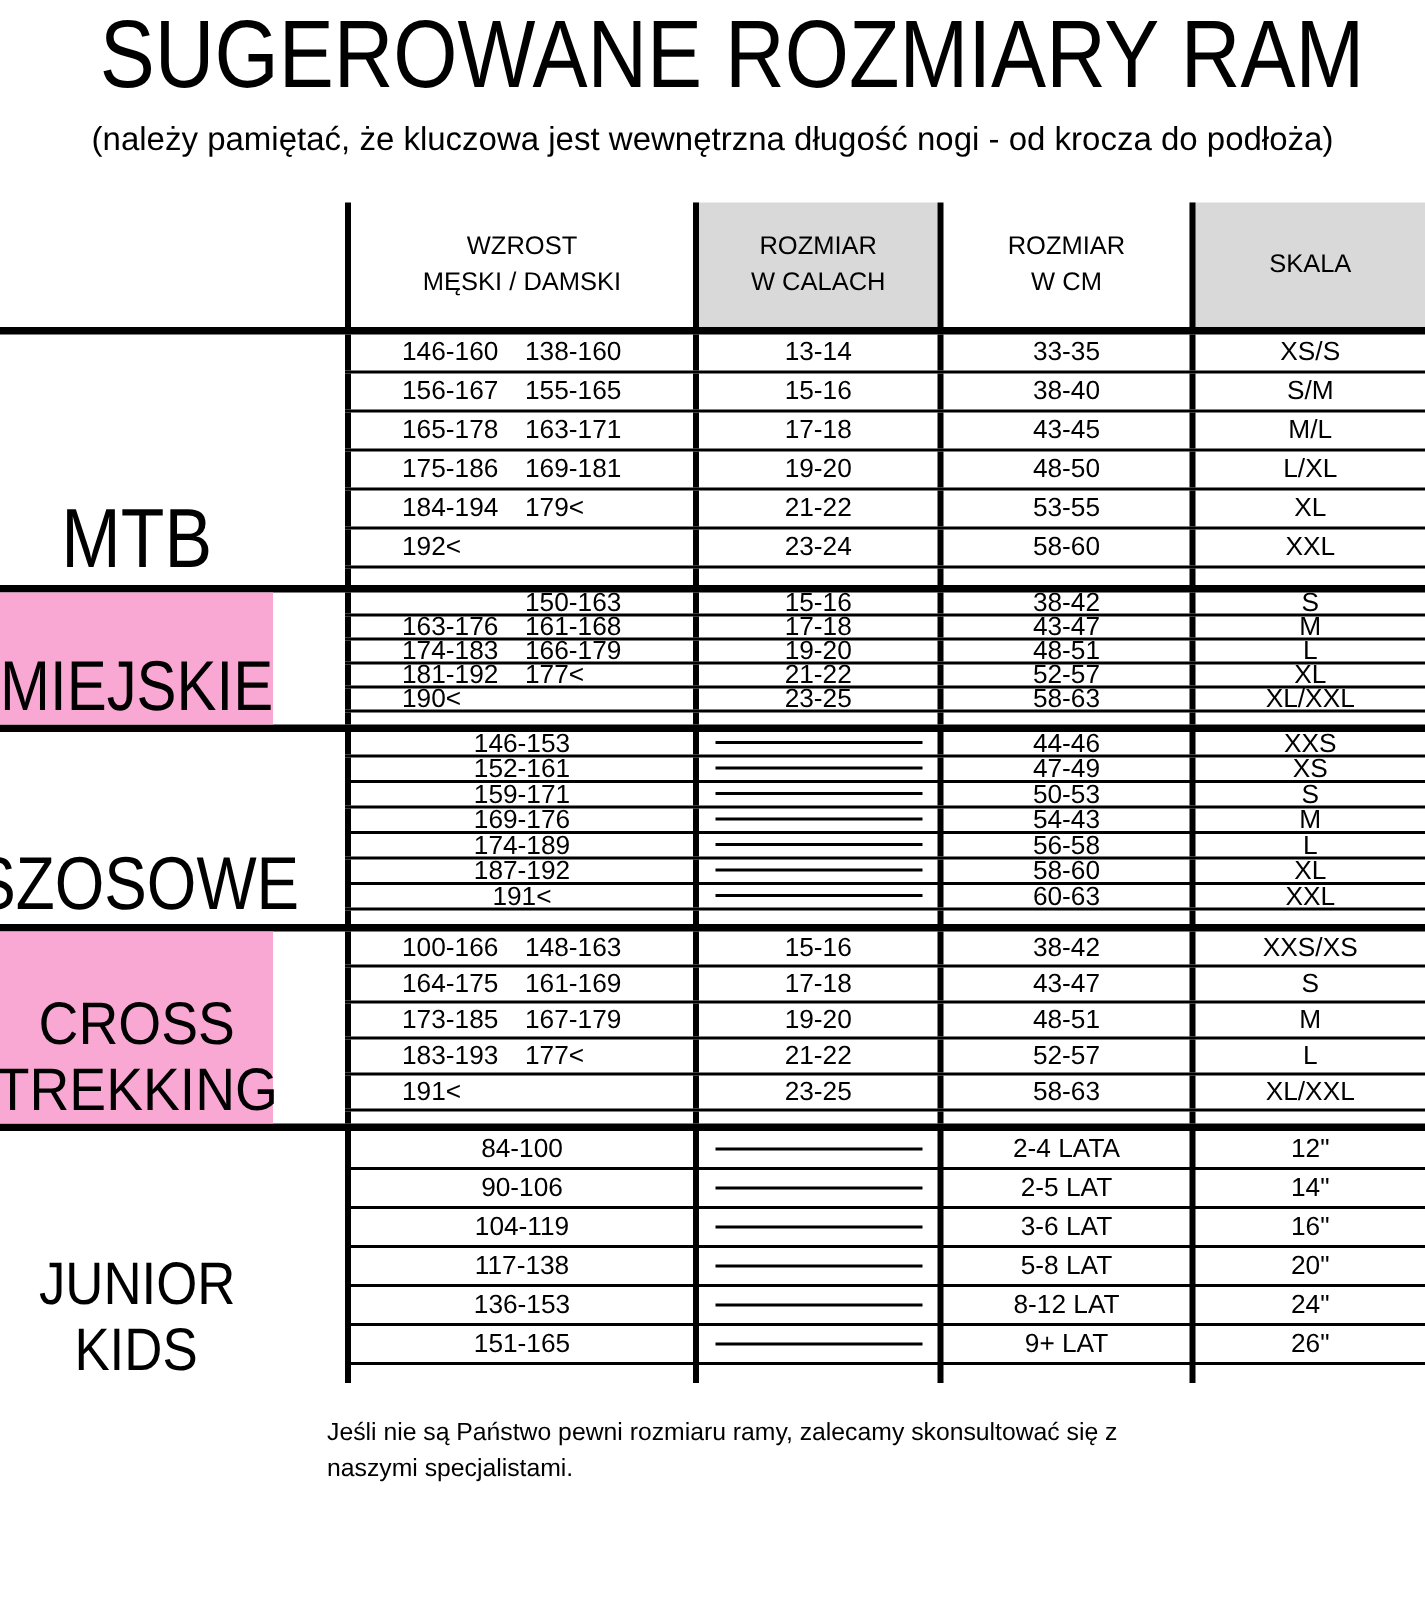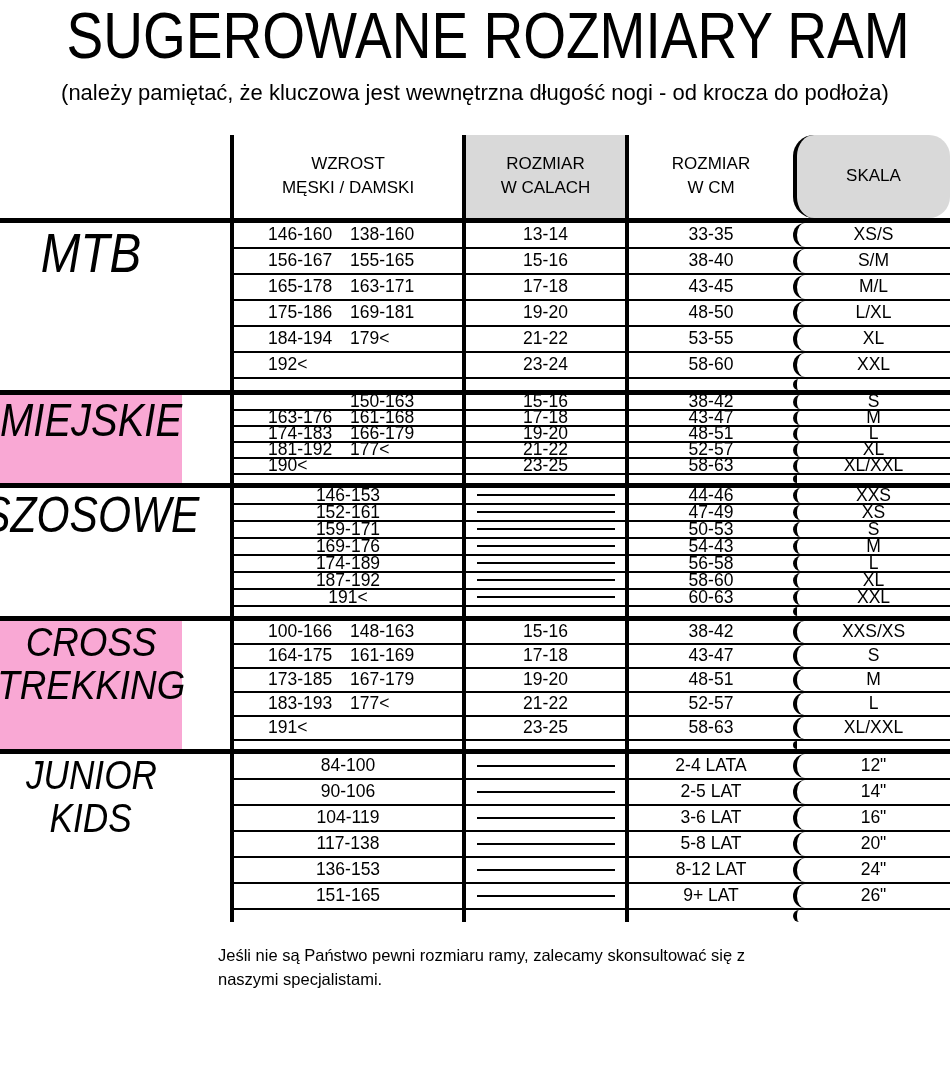--- a/index.html
+++ b/index.html
@@ -15,32 +15,32 @@
   }
   .subtitle{
     margin:10px 0 0 0;text-align:center;font-size:22px;line-height:1.35;
   }
   .table{margin-top:27px;width:950px;}
   
   .c1{width:230px;}
   .c2{width:232px;}
   .c3{width:163px;}
   .c4{width:168px;}
-  .c5{width:157px;border-radius:21px;}
+  .c5{width:157px;}
   .thead{display:flex;height:83px;}
   .th{
     box-sizing:border-box;border-left:4px solid #000;
     display:flex;flex-direction:column;justify-content:center;align-items:center;
     font-size:17px;line-height:1.45;text-align:center;
   }
   .th.gray{background:#d9d9d9;}
   .section{display:flex;border-top:5px solid #000;}
   .cat{
     box-sizing:border-box;width:182px;
-    display:flex;flex-direction:column;justify-content:flex-start;align-items:center;font-style:italic;
+    display:flex;flex-direction:column;justify-content:flex-end;align-items:center;
   }
   .cat.gray{background:#f9a8d4;}
   .cat-label{
     white-space:nowrap;transform:scaleX(0.85);transform-origin:50% 50%;
     line-height:1.08;
   }
   .rows{flex:1;display:flex;flex-direction:column;align-items:flex-end;}
   .row{display:flex;box-sizing:border-box;border-bottom:2px solid #000;}
   .row.spacer{border-bottom:none;}
   .cell{

